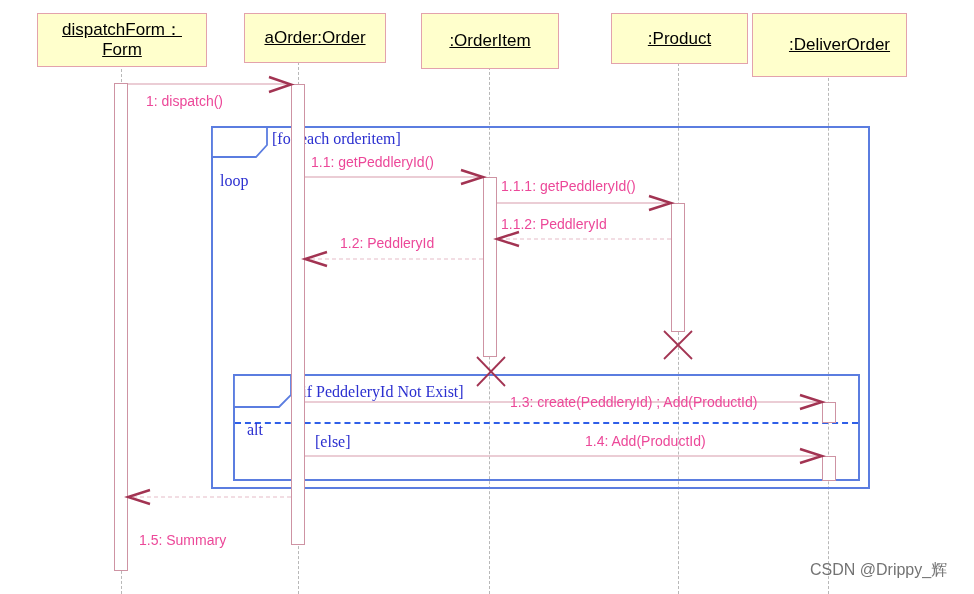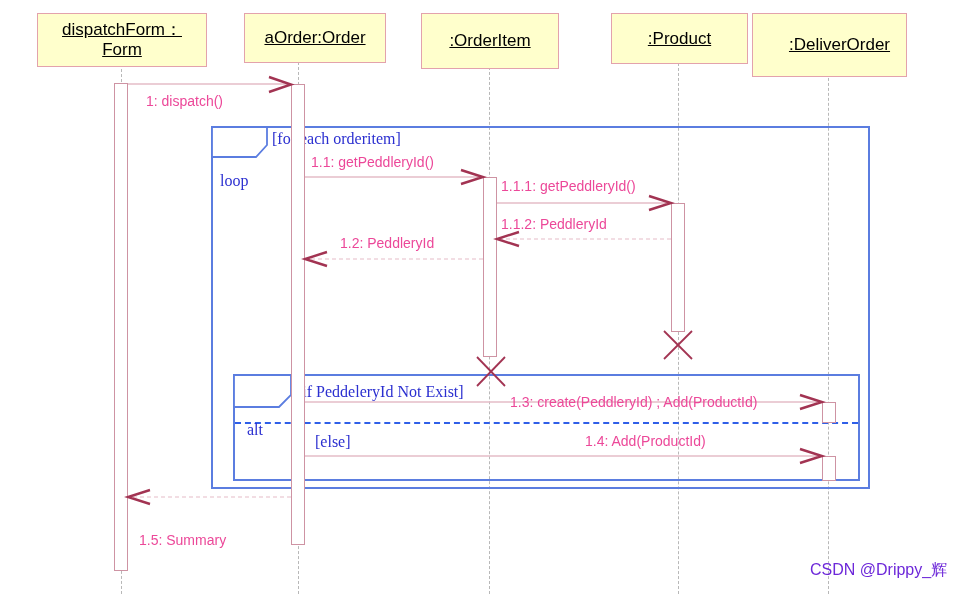--- a/index.html
+++ b/index.html
@@ -17,21 +17,21 @@
   .act{position:absolute;background:#ffffff;border:1.5px solid #ce93a3;box-sizing:border-box;z-index:4;}
   
   #arrows{position:absolute;left:0;top:0;z-index:5;pointer-events:none;}
   
   .msg{position:absolute;z-index:6;color:#ec4899;font-size:14px;line-height:21px;white-space:nowrap;}
   
   .head{position:absolute;background:#ffffcc;border:1.5px solid #e3a2ac;box-sizing:border-box;z-index:7;
         display:flex;flex-direction:column;align-items:center;justify-content:center;
         color:#000;font-size:17px;line-height:20px;text-align:center;}
   .head span{text-decoration:underline;display:block;}
-  .watermark{position:absolute;z-index:8;color:#6d28d9;font-size:16px;white-space:nowrap;}
+  .watermark{position:absolute;z-index:8;color:#737373;font-size:16px;white-space:nowrap;}
 </style>
 </head>
 <body>
 
 <div id="canvas">
 
   <div class="lifeline" style="left:121px;top:64px;height:530px;"></div>
   <div class="lifeline" style="left:298px;top:62px;height:532px;"></div>
   <div class="lifeline" style="left:489px;top:62px;height:532px;"></div>
   <div class="lifeline" style="left:678px;top:63px;height:531px;"></div>

